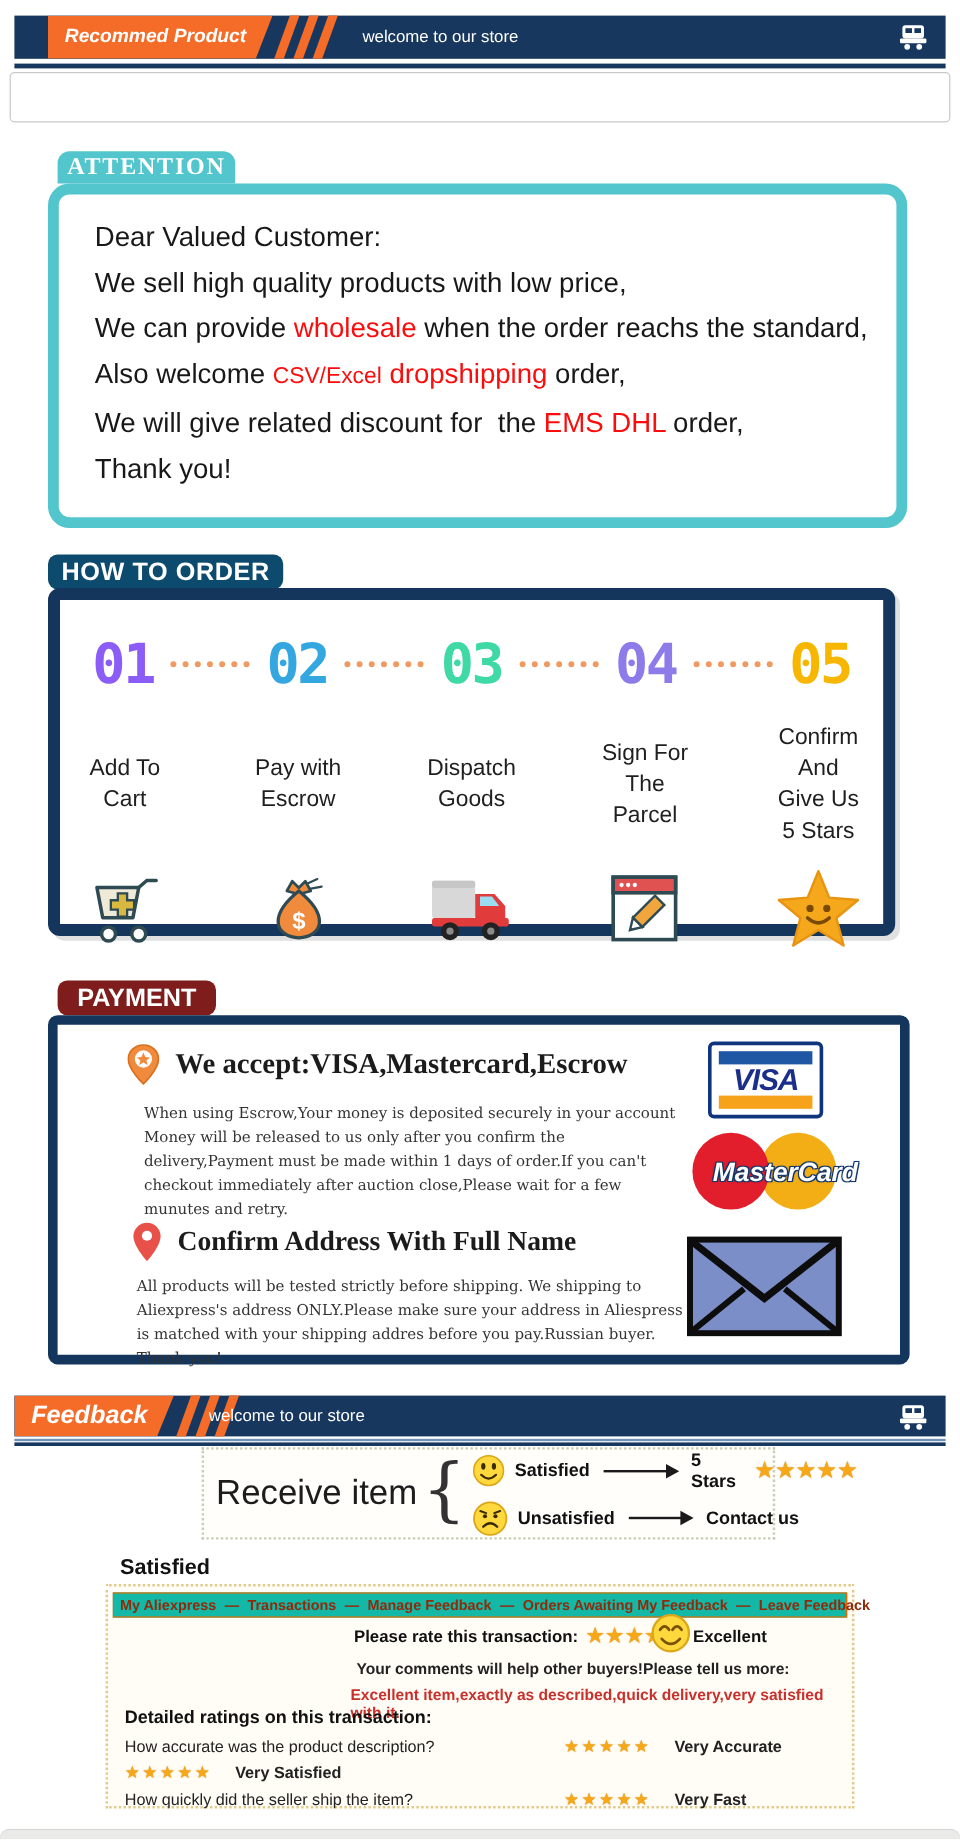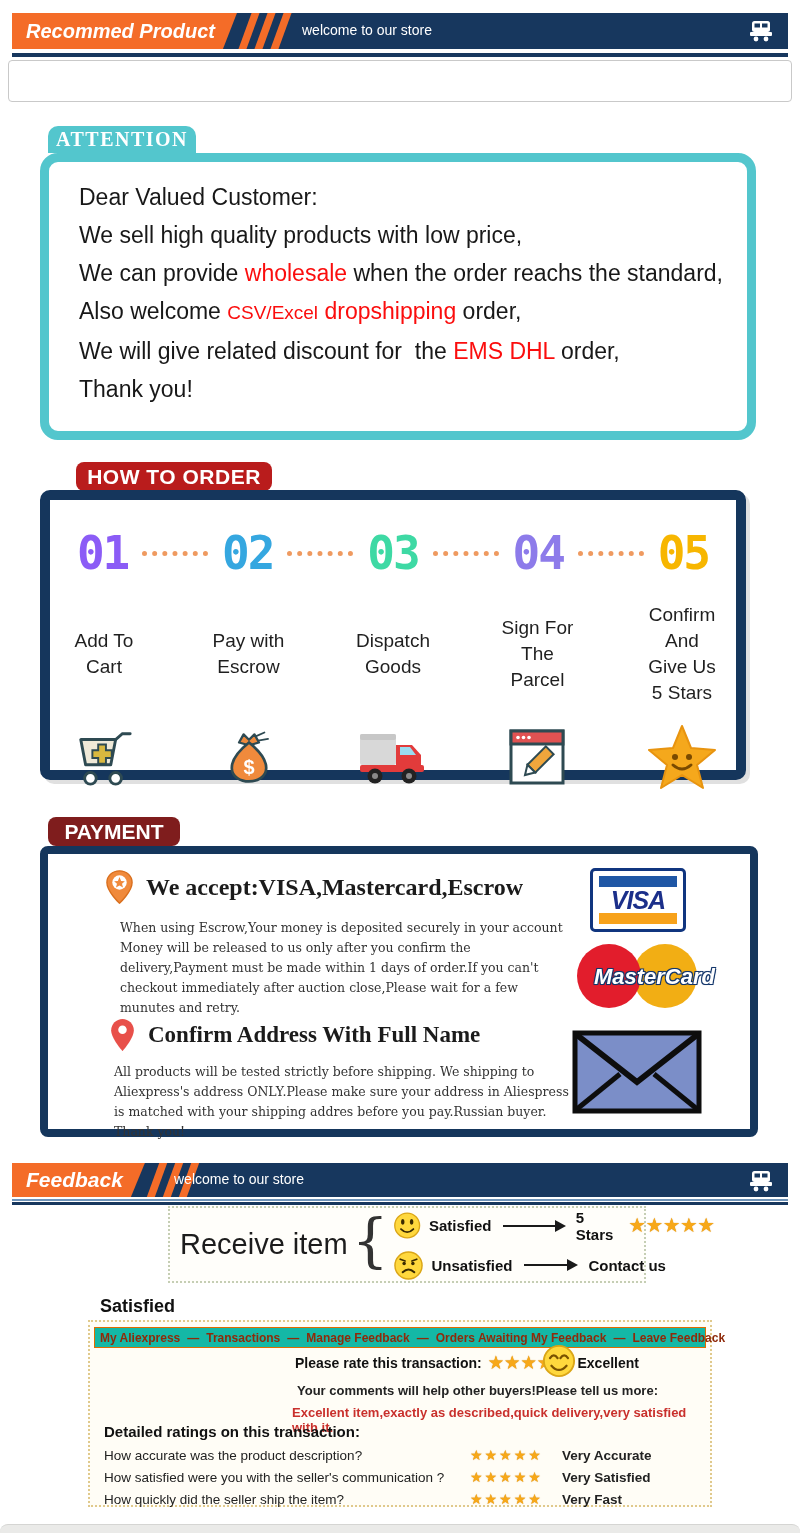--- a/index.html
+++ b/index.html
@@ -7,21 +7,21 @@
         font-family:"Liberation Sans",sans-serif;}
 
   
   .hbar{position:absolute;left:12px;width:776px;height:36px;background:#17375e;}
   .hbar-top{top:13px;}
   .hbar-feedback{top:1163px;height:34px;}
   .orange-wrap{position:absolute;left:0;top:0;height:100%;display:flex;align-items:stretch;}
   .orange-block{background:#f46c28;color:#fff;font-weight:bold;font-style:italic;
       display:flex;align-items:center;padding:0 22px 0 14px;white-space:nowrap;
       clip-path:polygon(0 0,100% 0,calc(100% - 14px) 100%,0 100%);}
-  .hbar-top .orange-block{font-size:20px;}
+  .hbar-top .orange-block{font-size:16px;margin-left:28px;}
   .hbar-feedback .orange-block{font-size:21px;}
   .stripe{width:8px;background:#f46c28;transform:skewX(-20deg);margin-left:8px;}
   .hbar .subtitle{position:absolute;top:9px;color:#fff;font-size:14px;}
   .hbar-top .subtitle{left:290px;}
   .hbar-feedback .subtitle{left:162px;top:8px;}
   .hbar .truck{position:absolute;right:14px;top:6px;width:26px;height:24px;}
   .uline-top{position:absolute;left:12px;width:776px;top:53px;height:4px;background:#17375e;}
   .uline-fb1{position:absolute;left:12px;width:776px;top:1199px;height:2px;background:#6e93b8;}
   .uline-fb2{position:absolute;left:12px;width:776px;top:1202px;height:3px;background:#17375e;}
 
@@ -33,23 +33,23 @@
       border-radius:10px 10px 0 0;color:#fff;font-family:"Liberation Serif",serif;font-weight:bold;
       font-size:20px;letter-spacing:1.5px;display:flex;align-items:center;padding-left:8px;}
   .attn-box{position:absolute;left:40px;top:153px;width:716px;height:287px;background:#fff;
       border:9px solid #53c6cd;border-radius:18px;box-sizing:border-box;}
   .attn-lines{padding:16px 0 0 30px;font-size:23px;color:#181818;}
   .attn-line{line-height:38px;white-space:pre-wrap;}
   .attn-line .red{color:#fb0d0d;}
   .attn-line .red-sm{color:#fb0d0d;font-size:19px;}
 
   
-  .hto-tab{position:absolute;left:40px;top:462px;width:196px;height:29px;background:#b91c1c;
+  .hto-tab{position:absolute;left:40px;top:462px;width:196px;height:29px;background:#0c4a6e;
       border-radius:8px;color:#fff;font-weight:bold;font-size:21px;display:flex;
-      align-items:center;justify-content:center;letter-spacing:0.5px;margin-left:36px;}
+      align-items:center;justify-content:center;letter-spacing:0.5px;}
   .hto-box{position:absolute;left:40px;top:490px;width:706px;height:290px;background:#fff;
       border:10px solid #15365c;border-radius:10px;box-sizing:border-box;
       box-shadow:4px 4px 0 rgba(0,0,0,0.12);}
   .hto-row{display:flex;align-items:center;margin:0 16px;}
   .hto-numrow{margin-top:30px;}
   .hto-cell{flex:1;display:flex;justify-content:center;text-align:center;}
   .hto-num{font-family:"DejaVu Sans Mono",monospace;font-weight:bold;font-size:46px;
       line-height:1;letter-spacing:-2px;}
   .hto-dots{flex:0.9;border-top:5px dotted #ef9a60;height:0;margin:0 3px;}
   .hto-spacer{flex:0.9;}
@@ -391,21 +391,20 @@
     <div class="fb-comments">Your comments will help other buyers!Please tell us more:</div>
     <div class="fb-red">Excellent item,exactly as described,quick delivery,very satisfied with it.</div>
     <div class="fb-detail-head">Detailed ratings on this transaction:</div>
     <div class="fb-rows" id="fb-rows">
         <div class="fb-row">
           <span class="fb-q">How accurate was the product description?</span>
           <span class="stars">★★★★★</span>
           <span class="fb-val">Very Accurate</span>
         </div>
         <div class="fb-row">
-          <span class="fb-q">How satisfied were you with the seller's communication ?</span>
           <span class="stars">★★★★★</span>
           <span class="fb-val">Very Satisfied</span>
         </div>
         <div class="fb-row">
           <span class="fb-q">How quickly did the seller ship the item?</span>
           <span class="stars">★★★★★</span>
           <span class="fb-val">Very Fast</span>
         </div>
       </div>
   </div>

